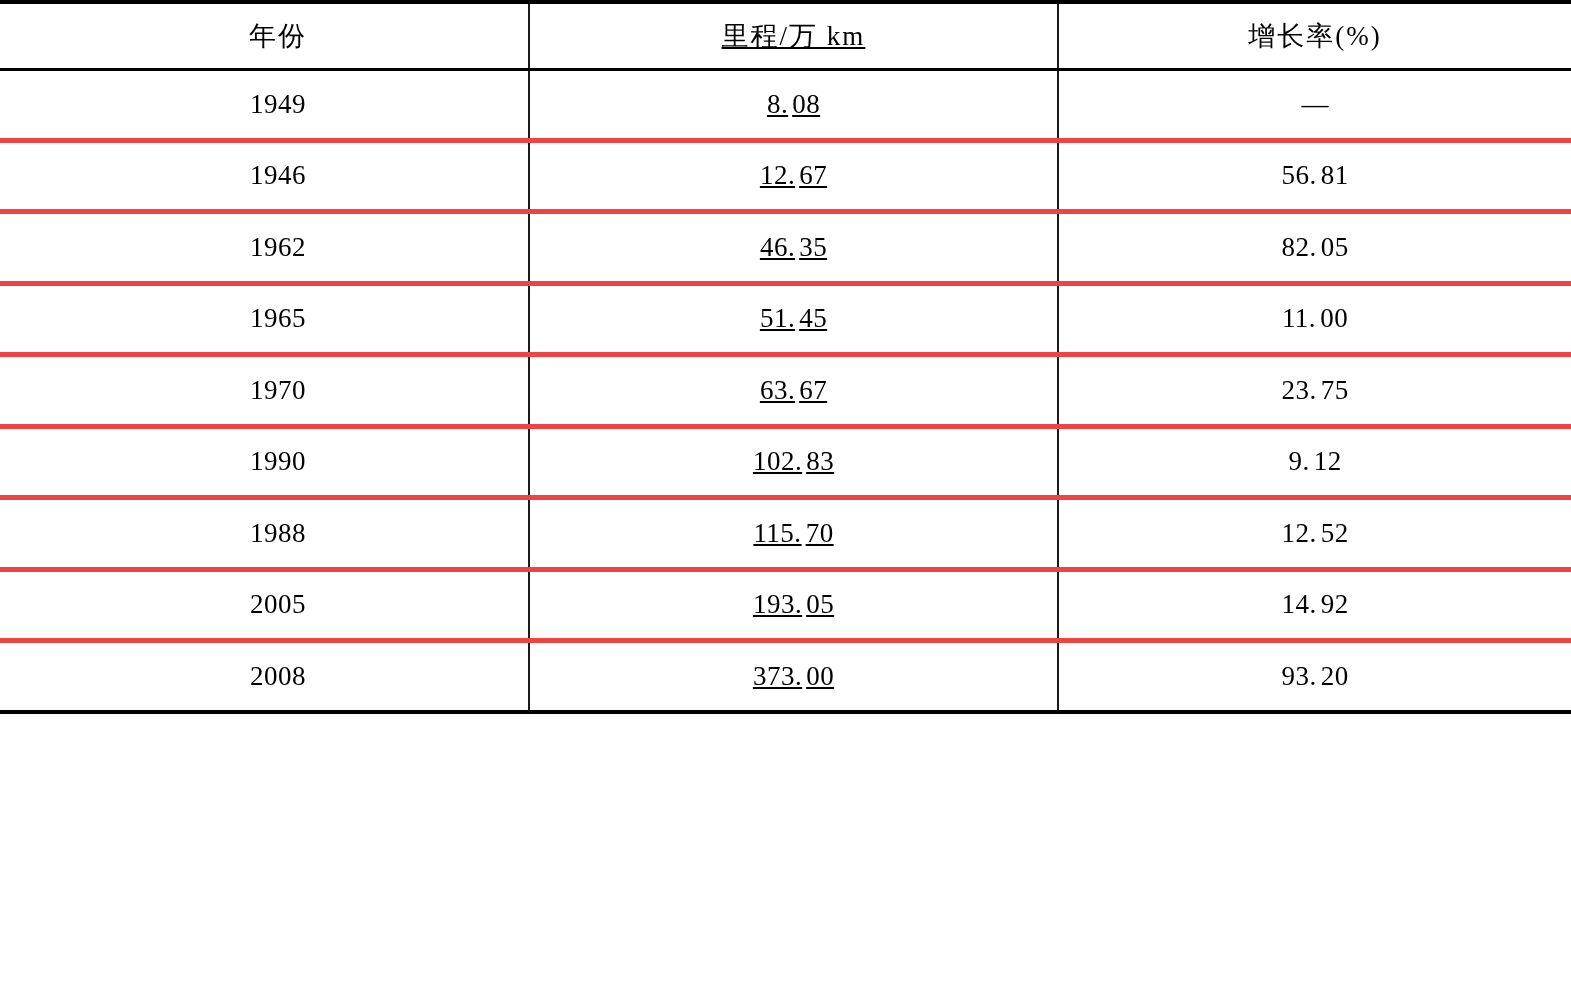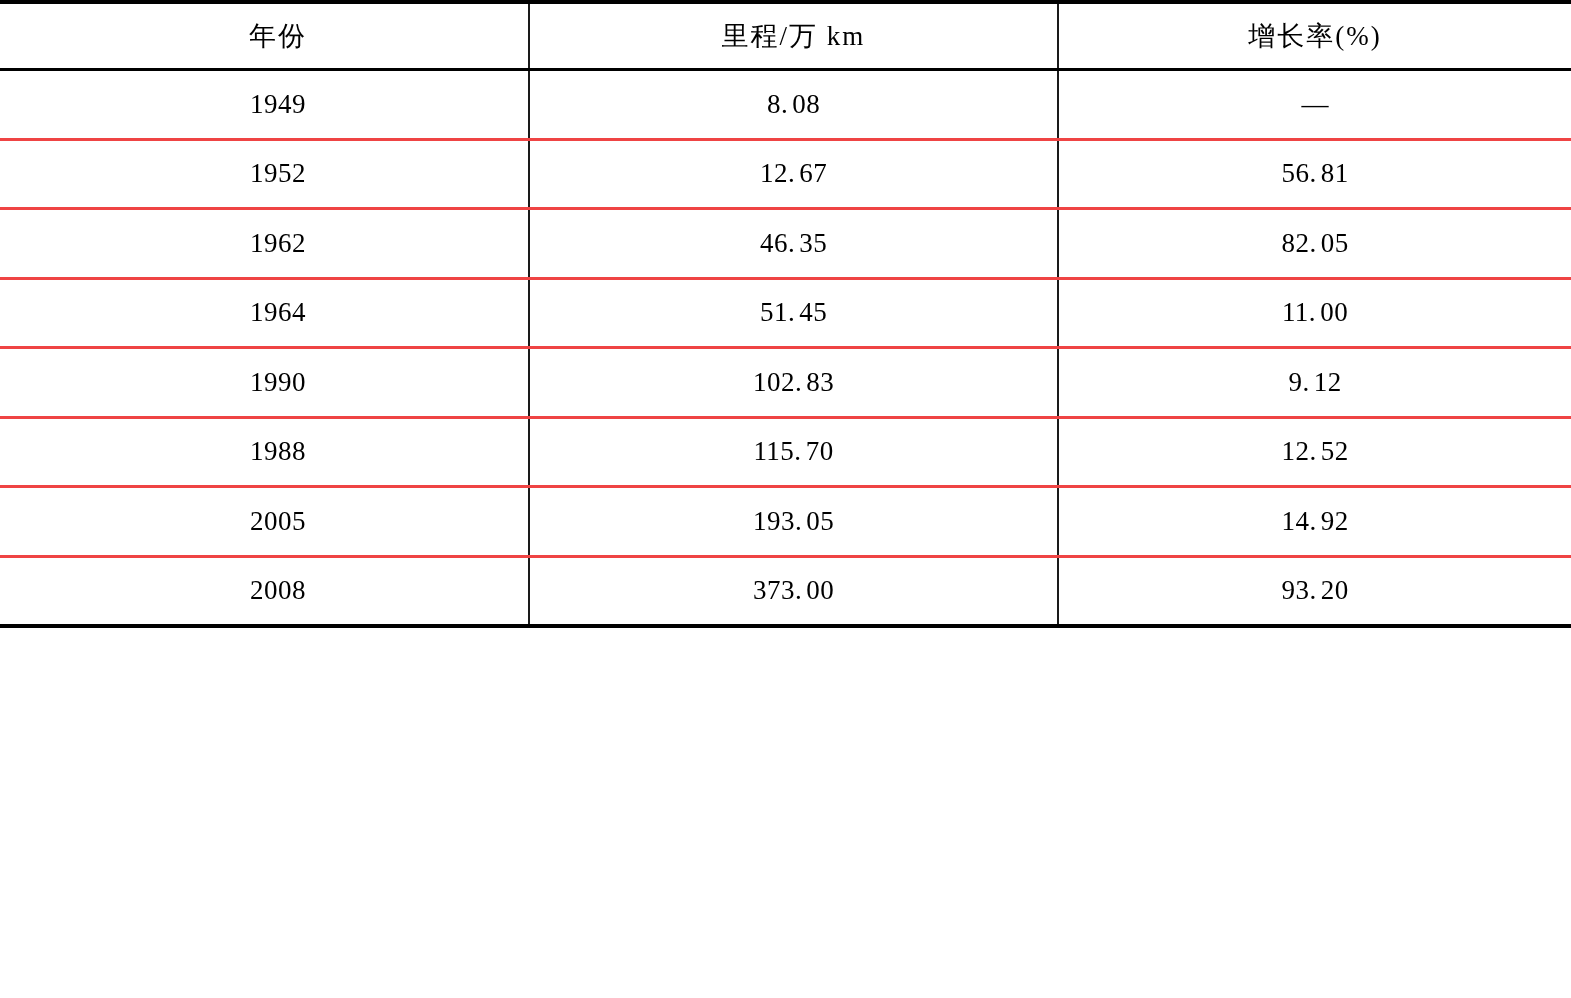--- a/index.html
+++ b/index.html
@@ -46,37 +46,38 @@
 
   
   table.data-table th.c1,
   table.data-table td.c1 {
     border-right: 2px solid #1a1a1a;
     padding-left: 28px;
   }
   table.data-table th.c2,
   table.data-table td.c2 {
     border-right: 2px solid #1a1a1a;
+    text-decoration: underline;
   }
 
   
   tr.header-row th {
     height: 64px;
     font-size: 27px;
     border-bottom: 3px solid #000000;
   }
   tr.header-row th .hdr-cjk {
     letter-spacing: 2px;
   }
 
   
   tr.data-row td {
     height: 66.5px;
     font-size: 27px;
-    border-bottom: 3px solid #ef4444;
+    border-bottom: 5px solid #ef4444;
   }
   tr.data-row:last-child td {
     border-bottom: none;
   }
 
   .num {
     font-size: 27px;
     letter-spacing: 0.5px;
     text-align: right;
   }
@@ -111,33 +112,38 @@
         </th>
       </tr>
     </thead>
     <tbody id="table-body">
         <tr class="data-row">
           <td class="c1">1949</td>
           <td class="c2"><span class="num">8.<span class="dot-space"></span>08</span></td>
           <td class="c3"><span class="emdash">—</span></td>
         </tr>
         <tr class="data-row">
-          <td class="c1">1952</td>
+          <td class="c1">1946</td>
           <td class="c2"><span class="num">12.<span class="dot-space"></span>67</span></td>
           <td class="c3"><span class="num">56.<span class="dot-space"></span>81</span></td>
         </tr>
         <tr class="data-row">
           <td class="c1">1962</td>
           <td class="c2"><span class="num">46.<span class="dot-space"></span>35</span></td>
           <td class="c3"><span class="num">82.<span class="dot-space"></span>05</span></td>
         </tr>
         <tr class="data-row">
-          <td class="c1">1964</td>
+          <td class="c1">1965</td>
           <td class="c2"><span class="num">51.<span class="dot-space"></span>45</span></td>
           <td class="c3"><span class="num">11.<span class="dot-space"></span>00</span></td>
+        </tr>
+        <tr class="data-row">
+          <td class="c1">1970</td>
+          <td class="c2"><span class="num">63.<span class="dot-space"></span>67</span></td>
+          <td class="c3"><span class="num">23.<span class="dot-space"></span>75</span></td>
         </tr>
         <tr class="data-row">
           <td class="c1">1990</td>
           <td class="c2"><span class="num">102.<span class="dot-space"></span>83</span></td>
           <td class="c3"><span class="num">9.<span class="dot-space"></span>12</span></td>
         </tr>
         <tr class="data-row">
           <td class="c1">1988</td>
           <td class="c2"><span class="num">115.<span class="dot-space"></span>70</span></td>
           <td class="c3"><span class="num">12.<span class="dot-space"></span>52</span></td>

